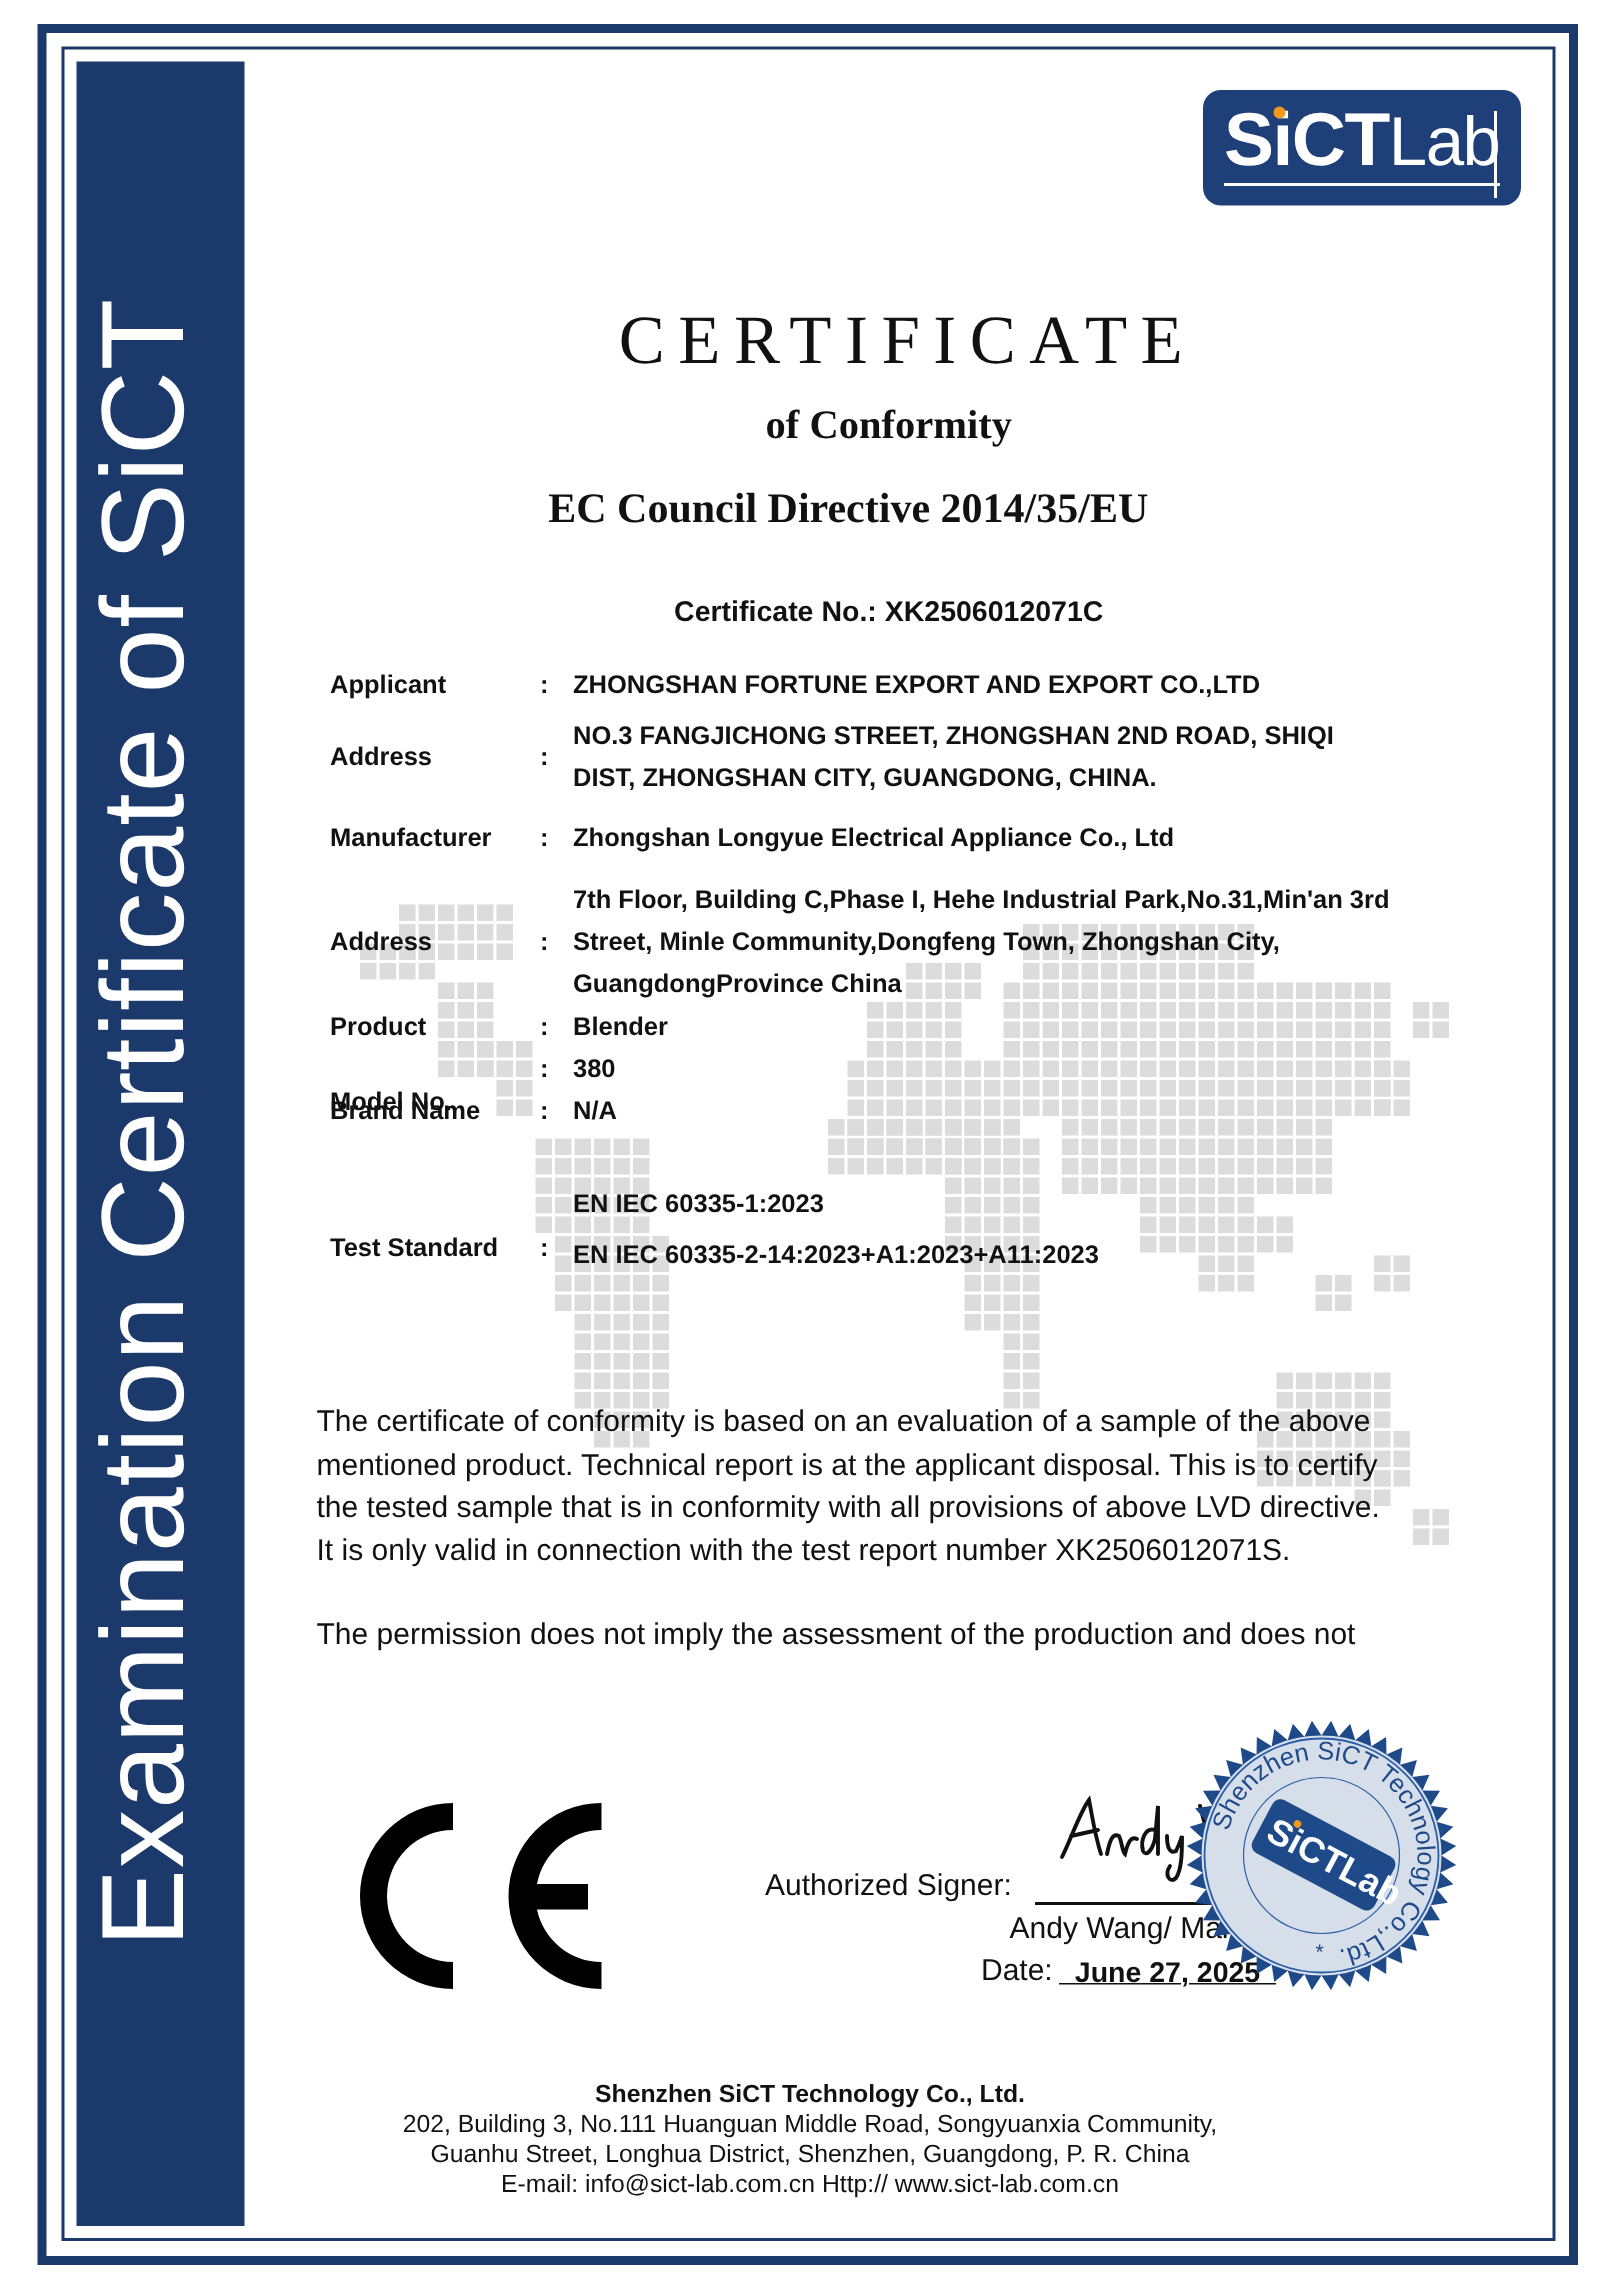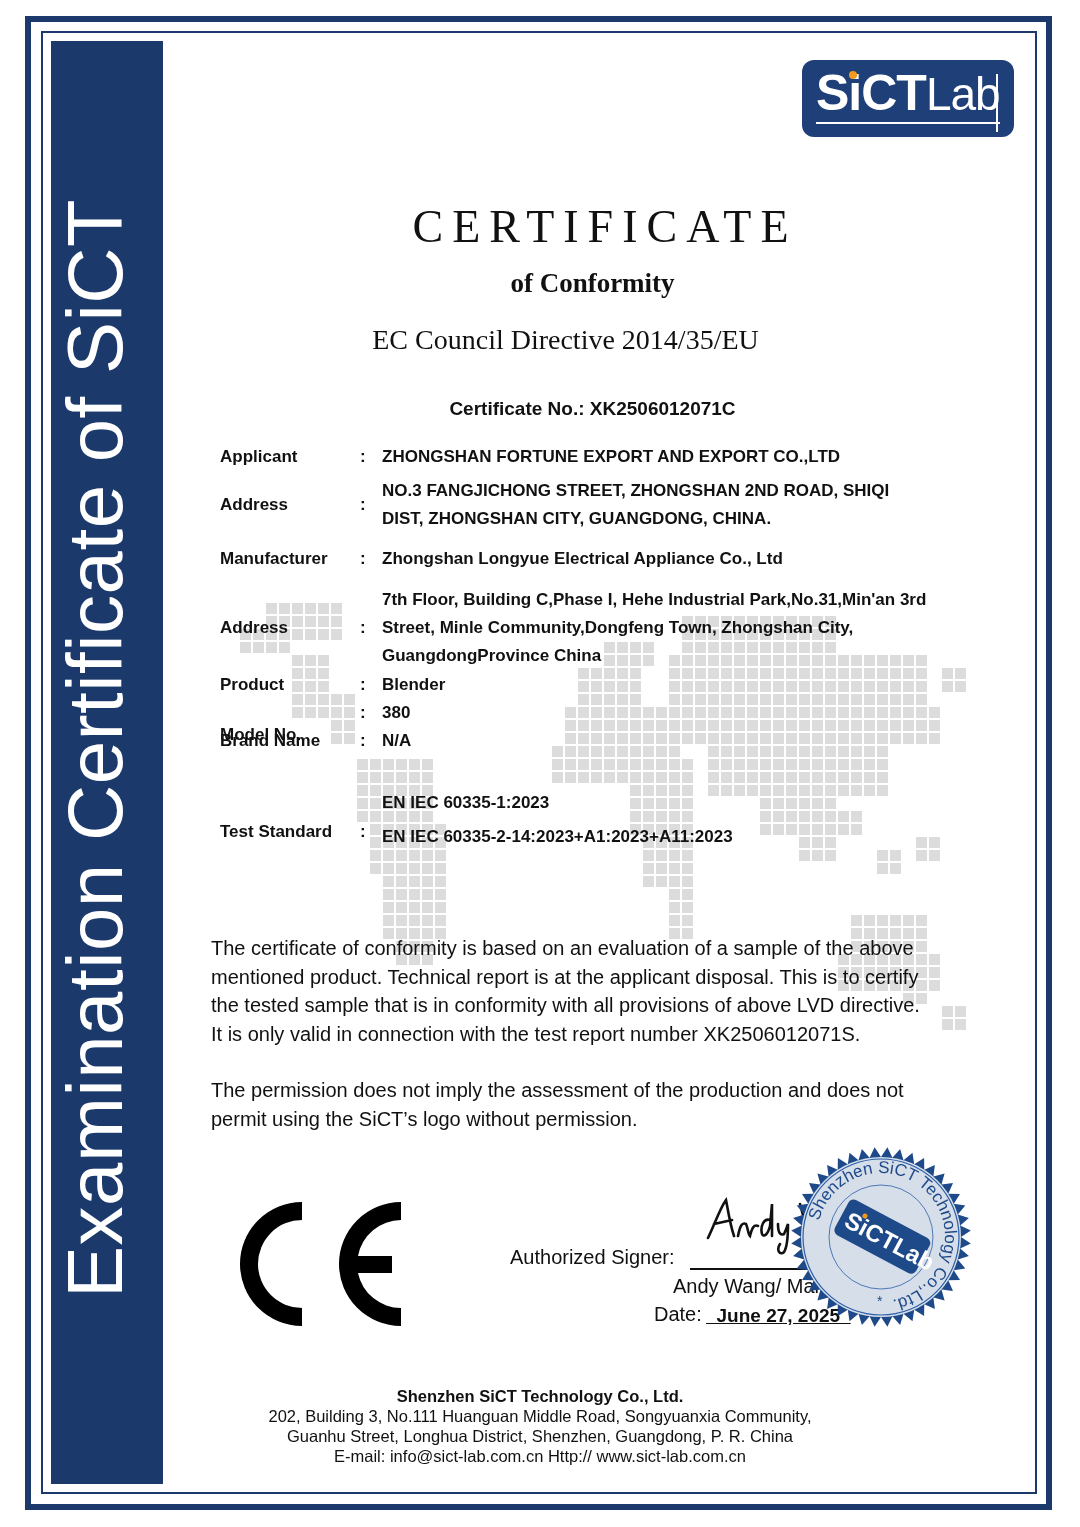--- a/index.html
+++ b/index.html
@@ -14,21 +14,21 @@
   .logo-dot { position:absolute; left:47px; top:11px; width:8px; height:8px; border-radius:50%; background:#f29a1c; }
   .logo-underline { position:absolute; left:14px; top:62px; width:184px; height:2px; background:#fff; }
   .logo-vline { position:absolute; left:194px; top:14px; width:2px; height:58px; background:#fff; }
 
   .watermap { position:absolute; left:240px; top:590px; width:740px; height:360px; }
   .watermap .cell { position:absolute; width:11px; height:11px; background:#dcdcdc; }
 
   .title { position:absolute; left:0; width:1080px; text-align:center; font-family:"Liberation Serif", serif; }
   .t-cert { top:200px; font-size:46px; letter-spacing:9px; padding-left:130px; box-sizing:border-box; }
   .t-conf { top:268px; font-size:27px; font-weight:bold; padding-left:105px; box-sizing:border-box; }
-  .t-dir { top:324px; font-size:28px; font-weight:normal; padding-left:51px; box-sizing:border-box; }
+  .t-dir { top:324px; font-size:28px; font-weight:bold; padding-left:51px; box-sizing:border-box; }
   .cert-no { position:absolute; left:0; width:1080px; top:398px; text-align:center; font-weight:bold; font-size:19px; padding-left:105px; box-sizing:border-box; }
 
   .field-label { position:absolute; left:220px; font-weight:bold; font-size:17px; }
   .field-colon { position:absolute; left:360px; font-weight:bold; font-size:17px; }
   .field-value { position:absolute; left:382px; font-weight:bold; font-size:17px; line-height:28px; white-space:nowrap; }
 
   .para { position:absolute; left:211px; width:790px; font-size:20px; line-height:28.5px; }
 
   .ce-mark { position:absolute; left:236px; top:1198px; width:170px; height:132px; }
   .sig-label { position:absolute; left:510px; top:1246px; font-size:20px; }
@@ -735,21 +735,20 @@
   </div>
 
 <div class="para" style="top:934px">
   <div>The certificate of conformity is based on an evaluation of a sample of the above</div>
   <div>mentioned product. Technical report is at the applicant disposal. This is to certify</div>
   <div>the tested sample that is in conformity with all provisions of above LVD directive.</div>
   <div>It is only valid in connection with the test report number XK2506012071S.</div>
 </div>
 <div class="para" style="top:1076px">
   <div>The permission does not imply the assessment of the production and does not</div>
-  <div>permit using the SiCT’s logo without permission.</div>
 </div>
 
 <svg class="ce-mark" viewBox="0 0 170 132">
   <path d="M66 4 A62 62 0 0 0 66 128 L66 110 A44 44 0 0 1 66 22 Z" fill="#000"></path>
   <path d="M165 4 A62 62 0 0 0 165 128 L165 110 A44 44 0 0 1 122 75 L156 75 L156 58 L122 58 A44 44 0 0 1 165 22 Z" fill="#000"></path>
 </svg>
 
 <svg class="signature" viewBox="0 0 170 70">
   <path d="M8 48 C14 36 20 18 26 10 C28 20 30 34 34 46 M14 34 L32 30 M38 46 C40 36 42 32 46 34 C48 38 48 44 50 46 C52 38 54 34 58 36 M70 30 C64 28 60 36 62 44 C64 48 68 44 70 36 L72 14 L72 46 M78 34 C78 42 80 46 84 44 C86 40 88 34 88 34 C88 44 88 56 84 62 C80 66 76 60 80 54" stroke="#111" stroke-width="2.6" fill="none" stroke-linecap="round"></path>
   <path d="M100 14 L108 44 L114 24 L120 44 L128 14 M136 34 C130 30 126 40 130 44 C134 46 136 38 138 34 L140 44 M146 44 L148 34 C150 30 156 30 156 36 L156 44" stroke="#111" stroke-width="2.6" fill="none" stroke-linecap="round"></path>

